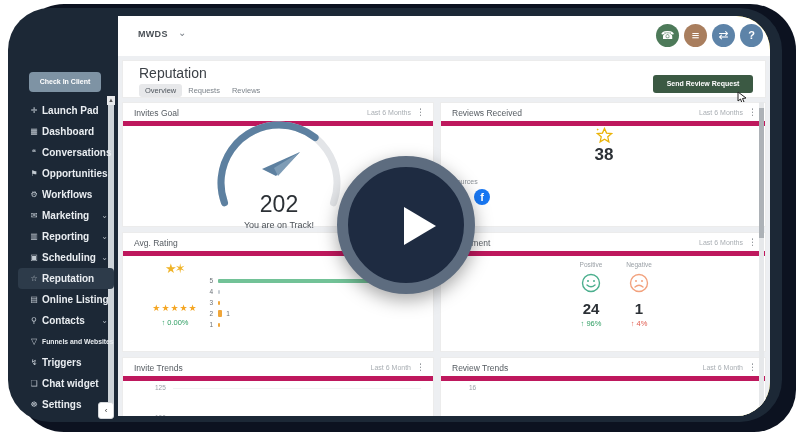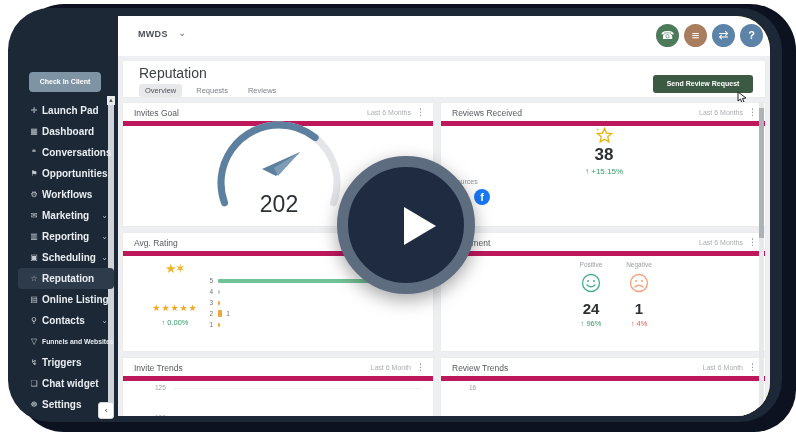--- a/index.html
+++ b/index.html
@@ -30,21 +30,21 @@
   .sb-item.active{background:#2d3b4a;border-radius:4px;}
   .sb-scroll{left:108px;top:96px;width:6px;height:320px;background:#cdd3d8;}
   .sb-scroll-up{left:107px;top:96px;width:8px;height:9px;background:#e8eaec;color:#555;font-size:6px;text-align:center;line-height:9px;}
   .collapse-btn{left:98px;top:402px;width:14px;height:15px;background:#fff;border:1px solid #d5d8db;border-radius:3px;
                 color:#333;font-size:8px;text-align:center;line-height:15px;}
   
   .content{left:0;top:40px;width:652px;height:360px;background:#edeff2;}
   .card{position:absolute;background:#fff;border:1px solid #ececec;box-sizing:border-box;}
   .hdr-card{left:4px;top:4px;width:644px;height:38px;}
   .page-title{left:16px;top:4px;font-size:14px;color:#3c4147;}
-  .tabs{left:16px;top:23px;display:flex;gap:8px;}
+  .tabs{left:16px;top:23px;display:flex;}
   .tab{font-size:7.5px;color:#7c838a;padding:2px 6px;border-radius:3px;}
   .tab.active{background:#e7e8ea;color:#4e555c;}
   .cta{left:530px;top:14px;width:100px;height:18px;background:#3b5943;border-radius:3px;color:#fff;
        font-size:7px;font-weight:bold;text-align:center;line-height:18px;}
   .cursor{left:614px;top:29px;}
   .card-head{position:absolute;left:0;top:0;right:0;height:18px;border-bottom:5px solid #be185d;}
   .c-title{position:absolute;left:11px;top:5px;font-size:8.5px;color:#555b61;}
   .c-range{position:absolute;right:22px;top:6px;font-size:7px;color:#a9aeb3;}
   .c-kebab{position:absolute;right:8px;top:4px;font-size:9px;color:#6b7177;}
   .r1l{left:4px;top:46px;width:312px;height:125px;}
@@ -223,37 +223,37 @@
           <svg width="150" height="86" viewBox="0 0 150 86">
             <path d="M20.5 81.8 A58 58 0 1 1 129.5 81.8" fill="none" stroke="#e3e5e8" stroke-width="7" stroke-linecap="round"></path>
             <path d="M20.5 81.8 A58 58 0 1 1 129.5 81.8" fill="none" stroke="#5d80a0" stroke-width="7" stroke-linecap="round" stroke-dasharray="150 400"></path>
             <g>
                 <path d="M58 48 L96 31 L72 55 Z" fill="#5d80a0"></path>
                 <path d="M70 47 L96 31 L74 55 Z" fill="#7e9cb6"></path>
               </g>
           </svg>
         </div>
         <div class="abs big-num">202</div>
+        <div class="abs goal-status">You are on Track!</div>
         <div class="abs goal-sub">Your current goal is to send 300 review requests!</div>
       </div>
 
       <div class="card r1r">
         <div class="card-head">
           <span class="c-title">Reviews Received</span>
           <span class="c-range">Last 6 Months</span>
           <span class="c-kebab">⋮</span>
         </div>
         <div class="abs rr-star">
           <svg width="17" height="17" viewBox="0 0 24 24">
               <path d="M12 2 L14.9 8.6 L22 9.2 L16.6 13.9 L18.2 21 L12 17.3 L5.8 21 L7.4 13.9 L2 9.2 L9.1 8.6 Z" fill="none" stroke="#eab308" stroke-width="1.8"></path>
               <path d="M4 3 l1 2 l2 1 l-2 1 l-1 2 l-1 -2 l-2 -1 l2 -1 Z" fill="#eab308" transform="scale(.6)"></path>
             </svg>
         </div>
         <div class="abs rr-num">38</div>
-        <div class="abs rr-chg">↑ +15.15%</div>
         <div class="abs src-lbl">Sources</div>
         <div class="abs src-g">
           <svg width="16" height="16" viewBox="0 0 48 48">
               <path fill="#FFC107" d="M43.6 20H24v8h11.3C33.7 32.7 29.3 36 24 36c-6.6 0-12-5.4-12-12s5.4-12 12-12c3 0 5.8 1.1 7.9 3l5.7-5.7C34 6 29.3 4 24 4 13 4 4 13 4 24s9 20 20 20 20-9 20-20c0-1.3-.1-2.7-.4-4z"></path>
               <path fill="#FF3D00" d="M6.3 14.7l6.6 4.8C14.7 15.1 19 12 24 12c3 0 5.8 1.1 7.9 3l5.7-5.7C34 6 29.3 4 24 4 16.3 4 9.7 8.3 6.3 14.7z"></path>
               <path fill="#4CAF50" d="M24 44c5.2 0 9.9-2 13.4-5.2l-6.2-5.2C29.2 35.1 26.7 36 24 36c-5.2 0-9.6-3.3-11.3-8l-6.5 5C9.5 39.6 16.2 44 24 44z"></path>
               <path fill="#1976D2" d="M43.6 20H24v8h11.3c-.8 2.2-2.2 4.2-4.1 5.6l6.2 5.2C41 35.4 44 30.1 44 24c0-1.3-.1-2.7-.4-4z"></path>
             </svg>
         </div>
         <div class="abs src-f">f</div>

